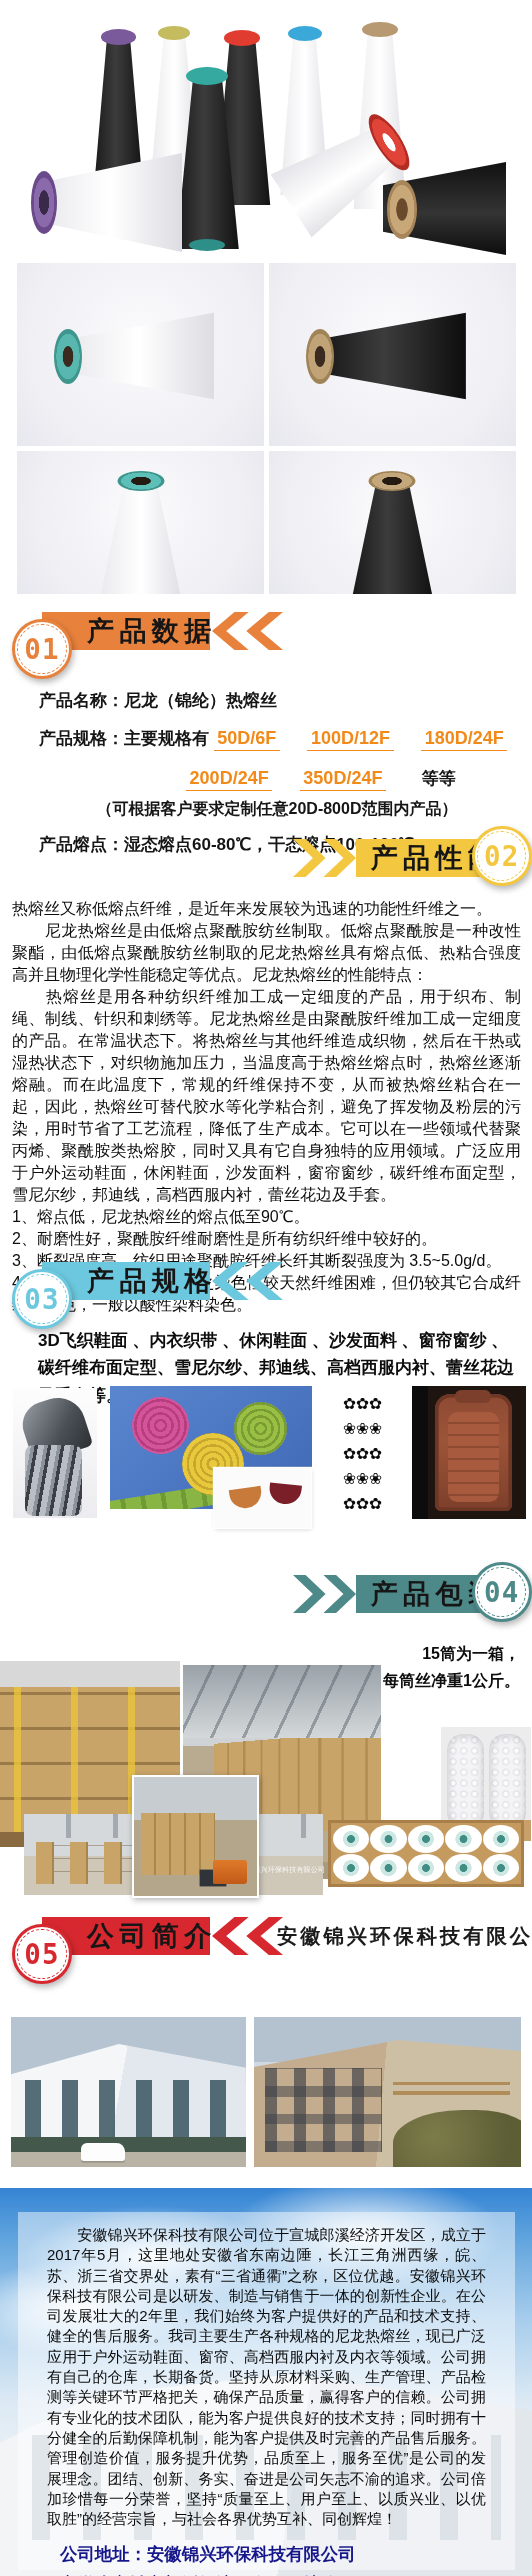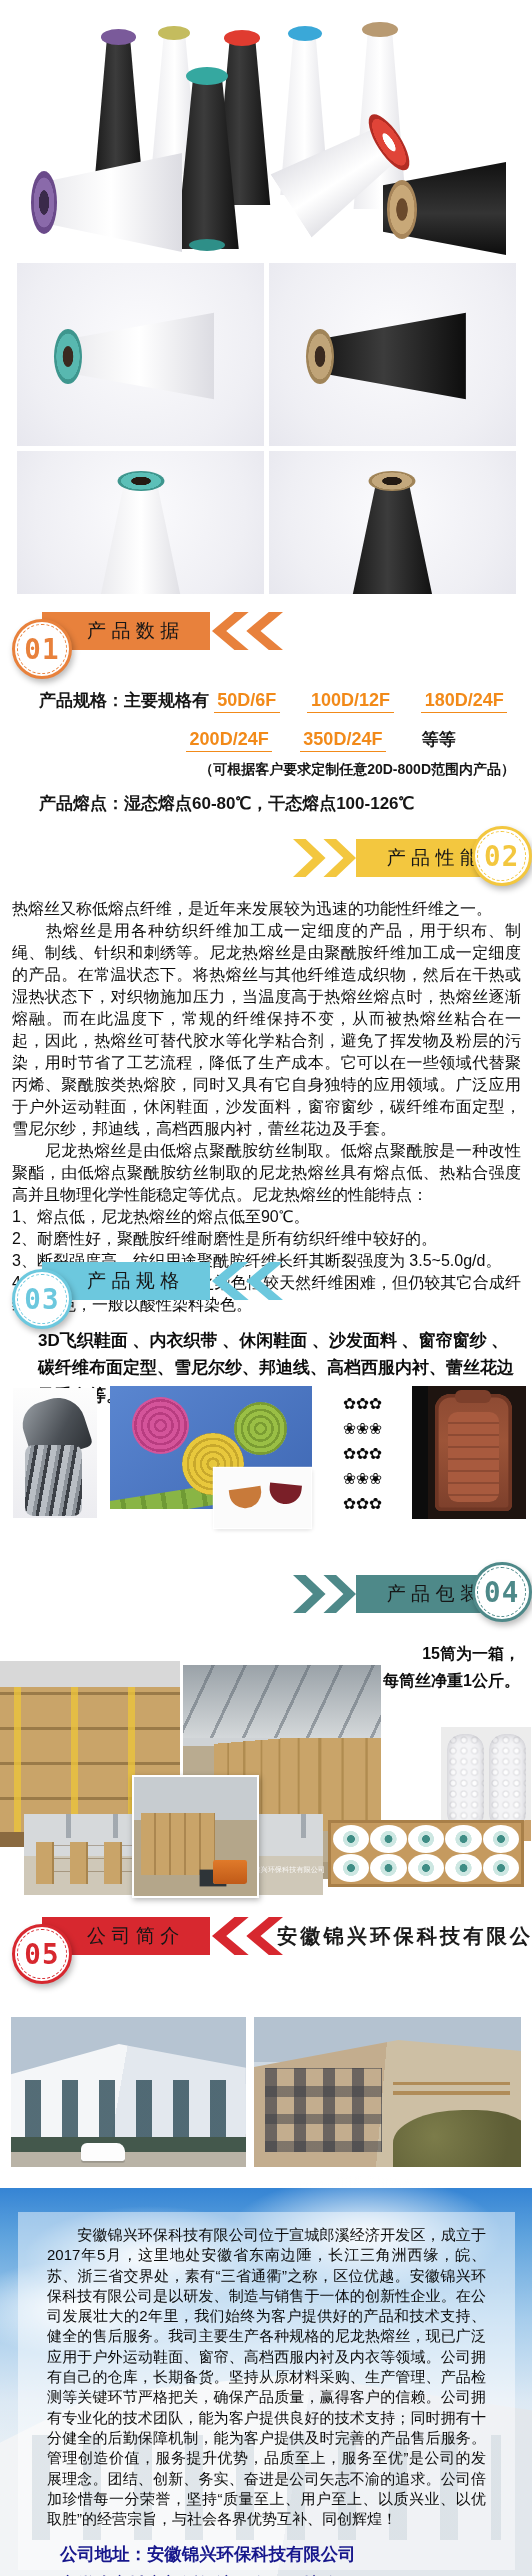--- a/index.html
+++ b/index.html
@@ -57,39 +57,39 @@
   .upcone .body{position:absolute;left:0;top:10.8px;width:90px;height:138px;clip-path:polygon(32% 0,68% 0,100% 100%,0 100%)}
 
   
   .banner{position:relative;height:69px}
   .ncircle{position:absolute;width:60px;height:60px;border-radius:50%;background:#fff;
            border:3px solid var(--c);box-shadow:1.8px 3.6px 6px rgba(0,0,0,.28);z-index:2}
   .ncircle::before{content:"";position:absolute;inset:2.4px;border:1.2px dashed var(--c);border-radius:50%}
   .ncircle span{position:absolute;inset:0;display:flex;align-items:center;justify-content:center;
                 font-family:"DejaVu Sans Mono",monospace;font-weight:bold;font-size:27.5px;color:var(--c);letter-spacing:1.2px}
   .bbar{position:absolute;height:38px;background:var(--c);display:flex;align-items:center}
-  .btitle{font-family:"Liberation Serif","DejaVu Serif",serif;font-size:19px;font-weight:400;
+  .btitle{font-family:"Liberation Serif","DejaVu Serif",serif;font-size:27px;font-weight:700;
           color:#161616;letter-spacing:5.4px;white-space:nowrap}
   .banner svg{position:absolute;height:38px;fill:var(--c)}
   .banner.left .ncircle{left:12px;top:21px}
   .banner.left .bbar{left:42px;top:14.4px;width:168px;padding-left:45px}
   .banner.left svg{left:212px;top:14.4px;width:71px}
   .banner.right{height:66px}
   .banner.right .ncircle{right:1.2px;top:0}
   .banner.right .bbar{left:356px;right:18px;top:13px;justify-content:center}
   .banner.right svg{left:293px;top:13px;width:63px;transform:scaleX(-1)}
 
   
   .pdata{height:159px;padding:21.5px 18px 0 39px;font-size:17px;font-weight:bold;color:#161616}
   .pline{margin-bottom:15.6px;white-space:nowrap}
   .spec{display:inline-block;margin-right:27.5px;color:var(--spec);font-size:18px;
         border-bottom:1.8px solid var(--spec);padding:0 3.6px 1.2px}
   .specrow2{margin-left:147px;margin-bottom:8.4px}
   .etc{font-size:17px;color:#161616;margin-left:3.6px}
-  .note{text-align:right;font-size:14px;margin:5px 0 13px;font-weight:600}
+  .note{text-align:center;font-size:16px;margin:5px 0 13px;font-weight:600}
   
   .perf{height:356px;padding:6px 12px 0;font-size:16px;line-height:22px;text-align:justify;color:#0d0d0d}
   .perf p{margin:0}
 
   
   .app{position:relative;height:245px}
   .appt{padding:9.6px 14.4px 0 38px;font-size:17px;line-height:27.5px;font-weight:600;color:#0d0d0d}
   .aimg{position:absolute;overflow:hidden}
   .ai1{left:13px;top:71px;width:84px;height:130px;background:linear-gradient(180deg,#fdfdfd,#ececf0)}
   .shoeTop{position:absolute;left:10.8px;top:10.8px;width:62px;height:57px;border-radius:23px 27.5px 6px 8.4px;
@@ -277,20 +277,23 @@
       <span class="btitle">产品数据</span>
     </div>
     <svg viewBox="0 0 120 64" preserveAspectRatio="none">
       <polygon points="38,0 62,0 24,32 62,64 38,64 0,32"></polygon>
         <polygon points="96,0 120,0 82,32 120,64 96,64 58,32"></polygon>
     </svg>
   </div>
 
   <div class="pdata">
     <div class="pline">
+      <span>产品名称：</span><span>尼龙（锦纶）热熔丝</span>
+    </div>
+    <div class="pline">
       <span>产品规格：</span><span>主要规格有</span>
       <span class="spec">50D/6F</span><span class="spec">100D/12F</span><span class="spec">180D/24F</span>
     </div>
     <div class="pline specrow2">
       <span class="spec">200D/24F</span><span class="spec">350D/24F</span>
       <span class="etc">等等</span>
     </div>
     <div class="note">（可根据客户要求定制任意20D-800D范围内产品）</div>
     <div class="pline">
       <span>产品熔点：</span><span>湿态熔点60-80℃，干态熔点100-126℃</span>
@@ -305,22 +308,22 @@
     <div class="bbar">
       <span class="btitle">产品性能</span>
     </div>
     <div class="ncircle">
         <span>02</span>
       </div>
   </div>
 
   <div class="perf">
     <p>热熔丝又称低熔点纤维，是近年来发展较为迅速的功能性纤维之一。</p>
+    <p>　　尼龙热熔丝是由低熔点聚酰胺纺丝制取。低熔点聚酰胺是一种改性聚酯，由低熔点聚酰胺纺丝制取的尼龙热熔丝具有熔点低、热粘合强度高并且物理化学性能稳定等优点。尼龙热熔丝的性能特点：</p>
     <p>　　热熔丝是用各种纺织纤维加工成一定细度的产品，用于织布、制绳、制线、针织和刺绣等。尼龙热熔丝是由聚酰胺纤维加工成一定细度的产品。在常温状态下。将热熔丝与其他纤维造成织物，然后在干热或湿热状态下，对织物施加压力，当温度高于热熔丝熔点时，热熔丝逐渐熔融。而在此温度下，常规的纤维保持不变，从而被热熔丝粘合在一起，因此，热熔丝可替代胶水等化学粘合剂，避免了挥发物及粉层的污染，用时节省了工艺流程，降低了生产成本。它可以在一些领域代替聚丙烯、聚酰胺类热熔胶，同时又具有它自身独特的应用领域。广泛应用于户外运动鞋面，休闲鞋面，沙发面料，窗帘窗纱，碳纤维布面定型，雪尼尔纱，邦迪线，高档西服内衬，蕾丝花边及手套。</p>
-    <p>　　尼龙热熔丝是由低熔点聚酰胺纺丝制取。低熔点聚酰胺是一种改性聚酯，由低熔点聚酰胺纺丝制取的尼龙热熔丝具有熔点低、热粘合强度高并且物理化学性能稳定等优点。尼龙热熔丝的性能特点：</p>
     <p>1、熔点低，尼龙热熔丝的熔点低至90℃。</p>
     <p>2、耐磨性好，聚酰胺纤维耐磨性是所有纺织纤维中较好的。</p>
     <p>3、断裂强度高，纺织用途聚酰胺纤维长纤其断裂强度为 3.5~5.0g/d。</p>
     <p>4、染色性好，聚酰胺纤维之染色性较天然纤维困难，但仍较其它合成纤维易染色，一般以酸性染料染色。</p>
   </div>
 
   <div class="banner left" style="--c: #6cc8de;">
     <div class="ncircle">
         <span>03</span>
       </div>

